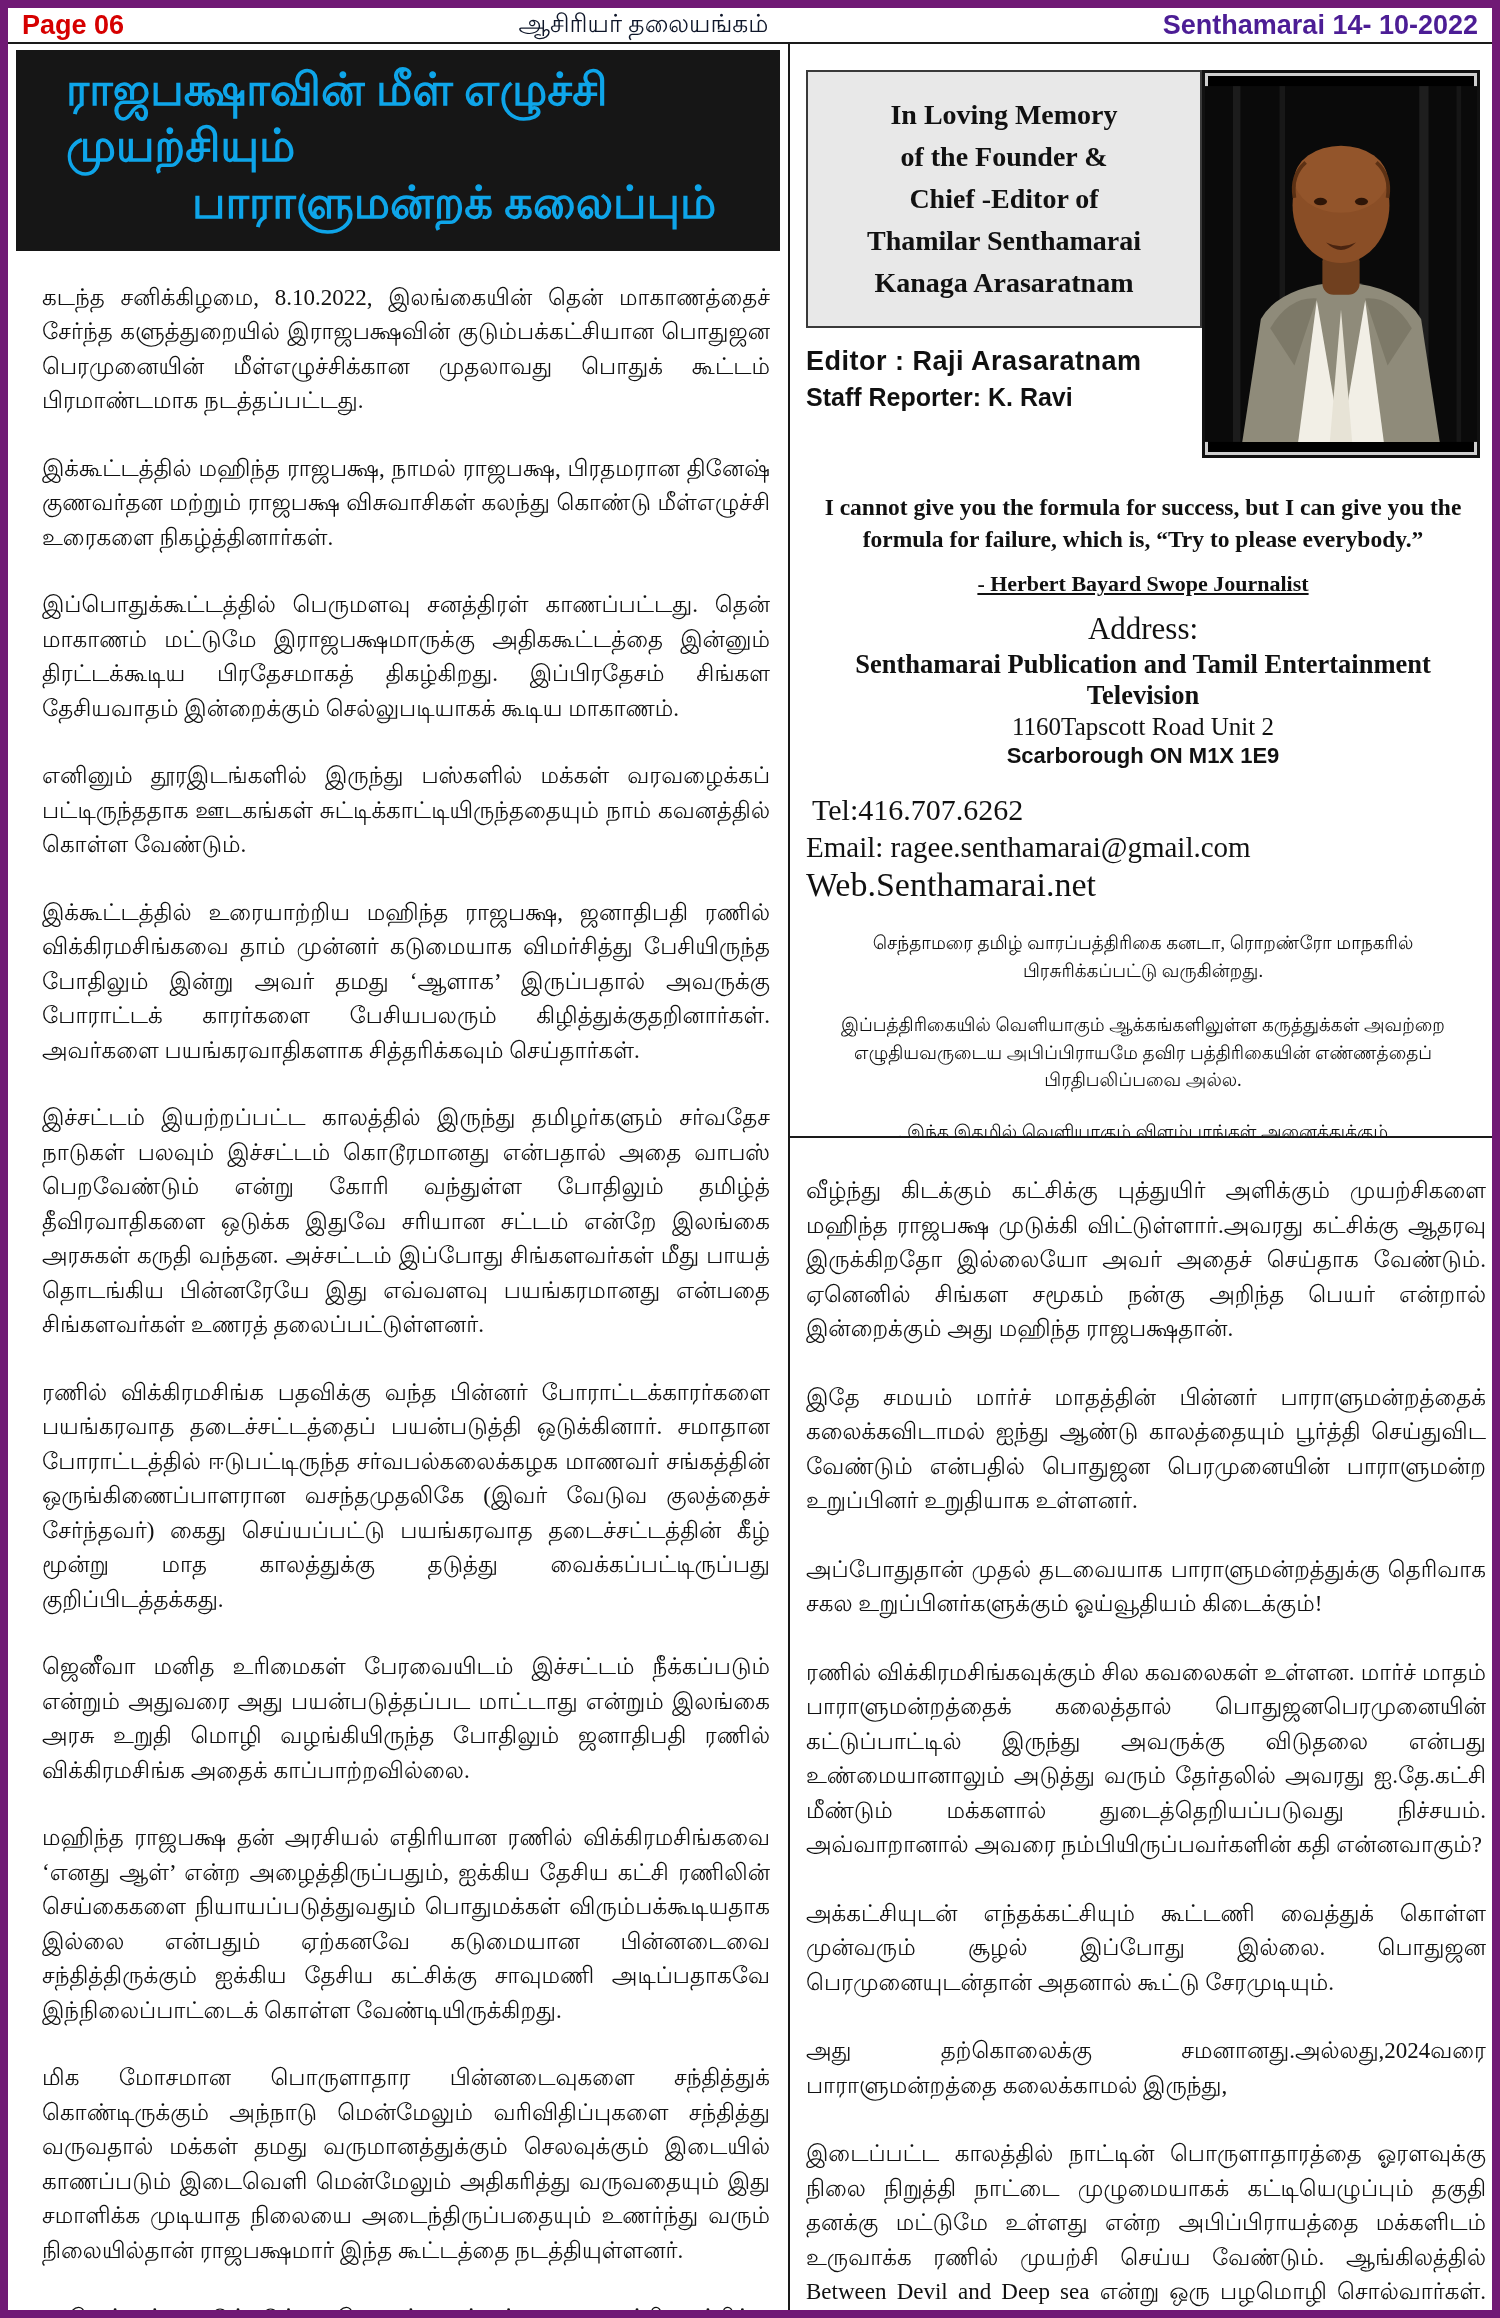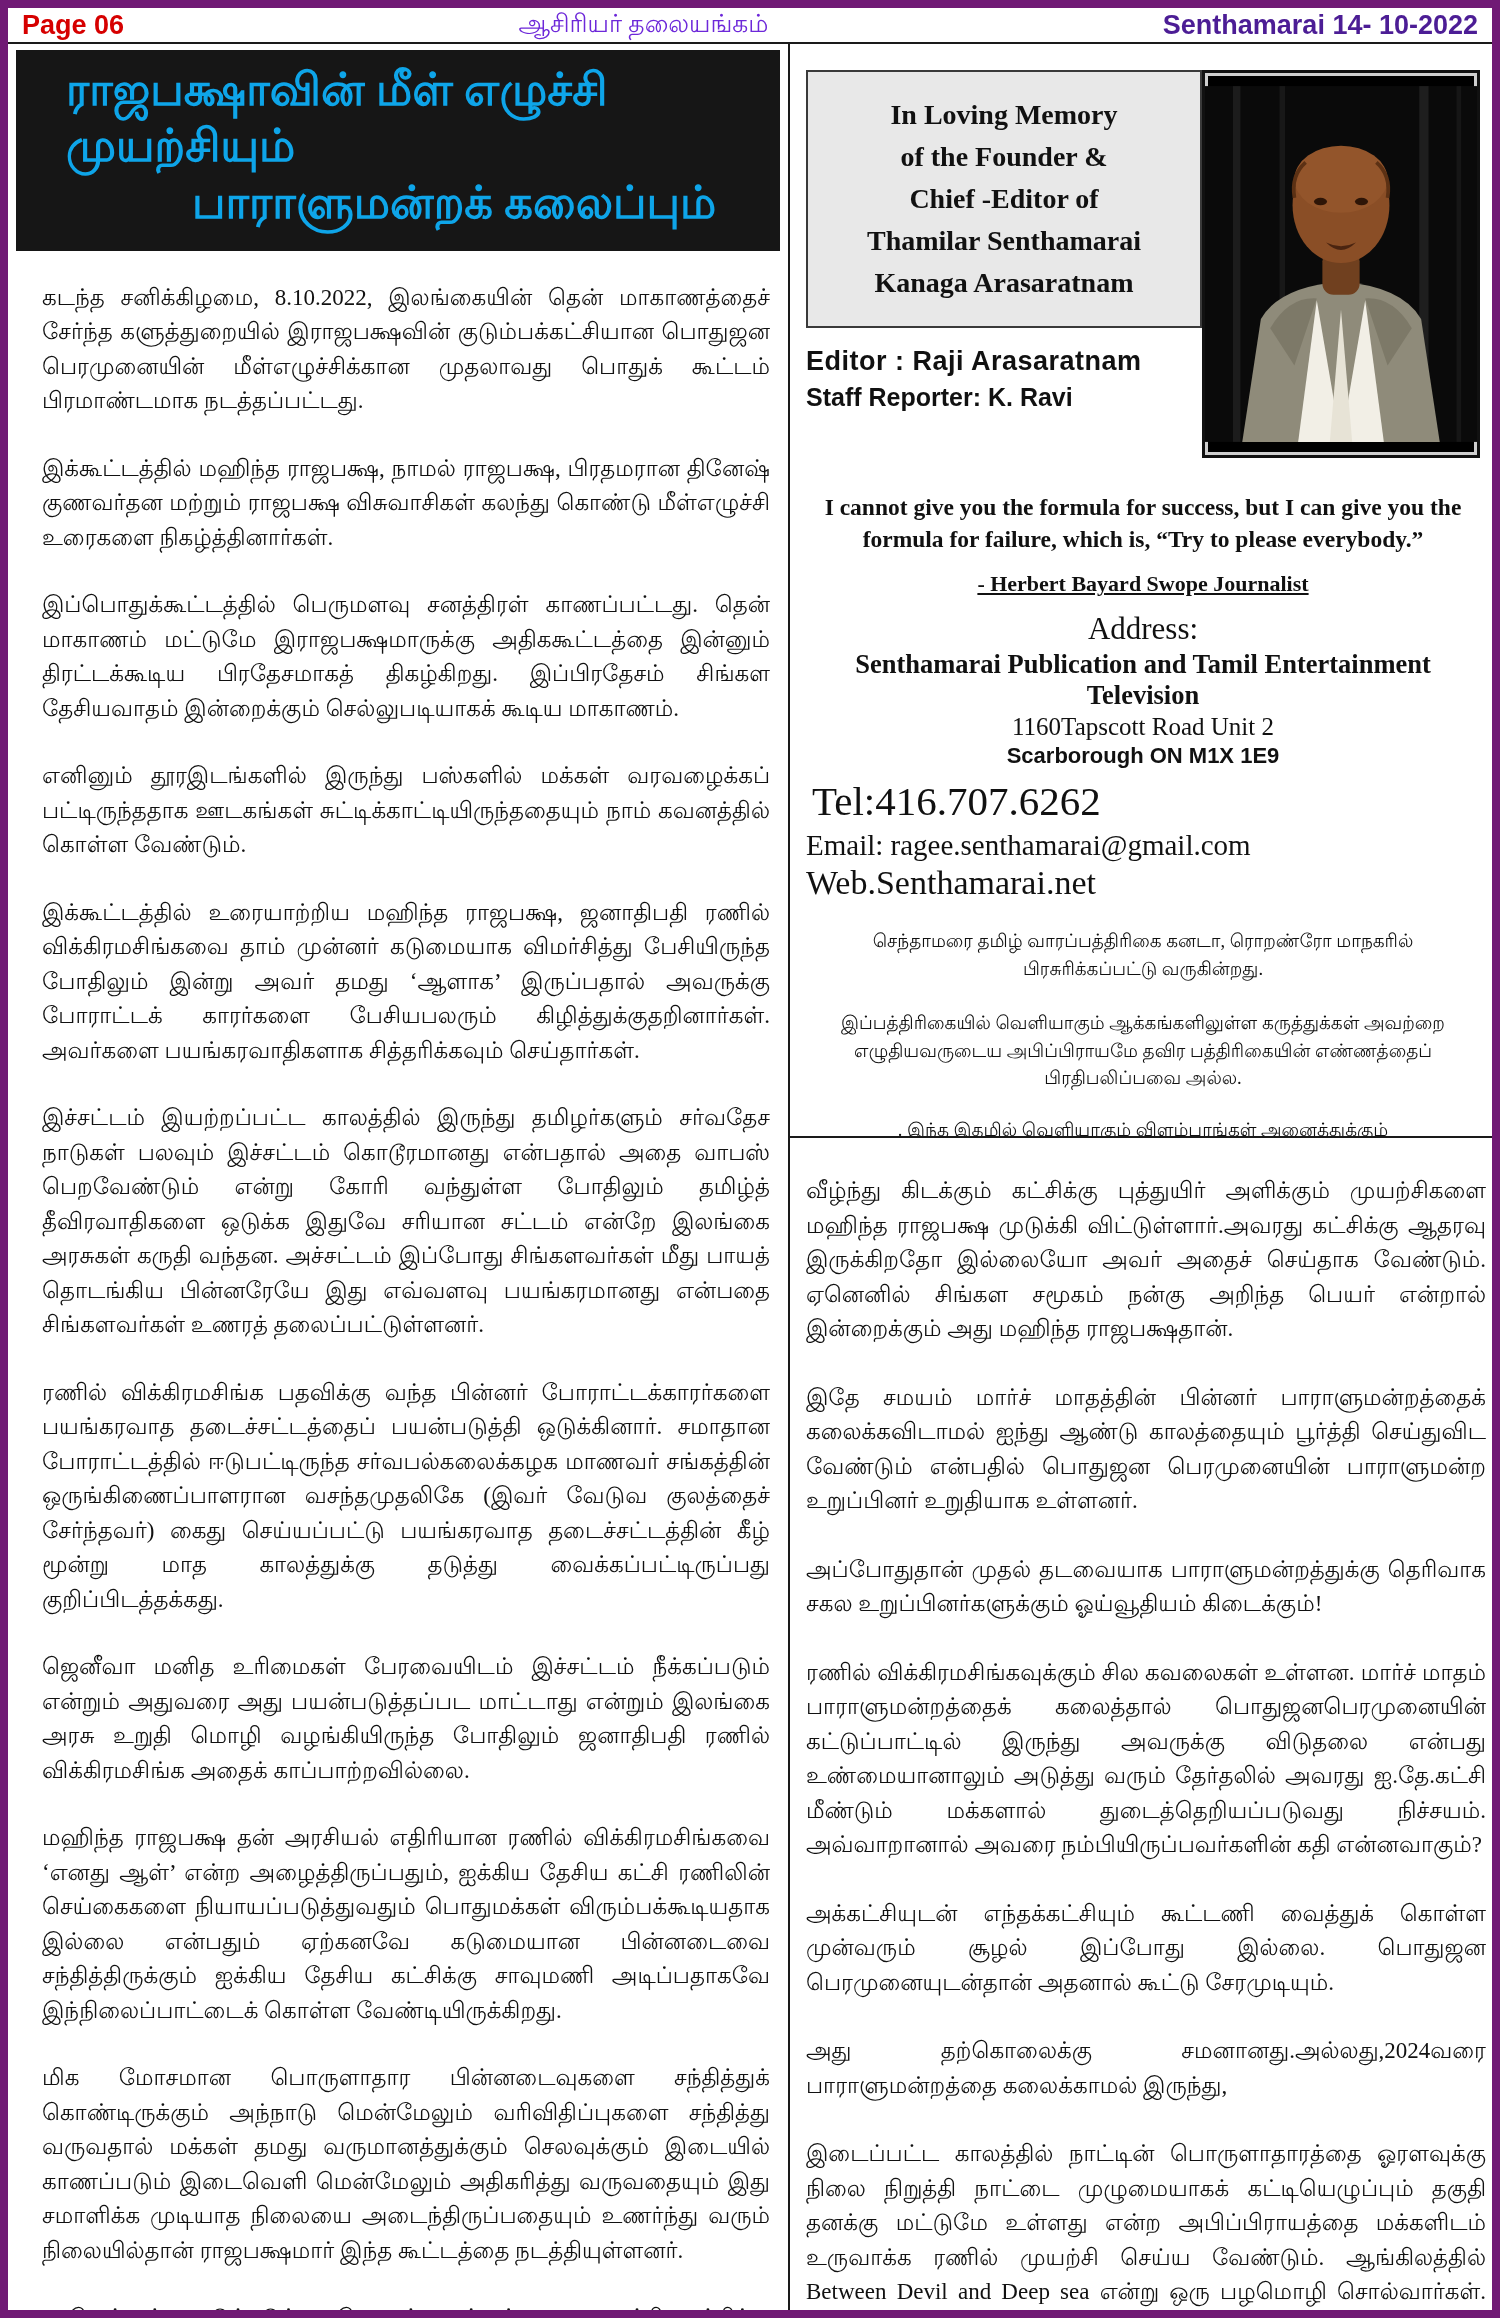--- a/index.html
+++ b/index.html
@@ -7,21 +7,21 @@
     position:relative; width:1500px; height:2318px; margin:0 auto;
     background:#ffffff; border:8px solid #701a75; box-sizing:border-box;
     font-family:"Liberation Serif", serif; color:#111; overflow:hidden;
   }
   
   .masthead-bar {
     height:36px; border-bottom:2px solid #1a1a1a; display:flex; align-items:center;
     padding:0 14px; box-sizing:border-box;
   }
   .masthead-bar .left   { font-family:"Liberation Sans", sans-serif; font-weight:bold; font-size:27px; color:#d60000; }
-  .masthead-bar .center { flex:1; text-align:center; font-size:25px; color:#6d28d9; }
+  .masthead-bar .center { flex:1; text-align:center; font-size:25px; color:#0f172a; }
   .masthead-bar .right  { font-family:"Liberation Sans", sans-serif; font-weight:bold; font-size:27px; color:#4c1d95; }
   
   .cols { display:flex; height:2278px; }
   .col-left {
     width:782px; box-sizing:border-box; border-right:2px solid #1a1a1a;
     padding:6px 8px 0 8px; overflow:hidden;
   }
   .col-right { flex:1; box-sizing:border-box; overflow:hidden; }
   
   .headline-box {
@@ -50,21 +50,21 @@
   .photo-frame svg { display:block; width:100%; height:100%; }
   .editor-lines { margin-top:18px; font-family:"Liberation Sans", sans-serif; }
   .editor-lines .ed  { font-size:27px; font-weight:bold; letter-spacing:0.5px; }
   .editor-lines .rep { font-size:25px; font-weight:bold; margin-top:6px; }
   .quote { margin-top:34px; text-align:center; font-weight:bold; font-size:23.5px; line-height:1.35; padding:0 4px; }
   .quote-attr { margin-top:16px; text-align:center; font-weight:bold; font-size:22px; text-decoration:underline; }
   .addr-head { margin-top:14px; text-align:center; font-size:31px; }
   .addr-1 { text-align:center; font-size:26.5px; font-weight:600; margin-top:2px; }
   .addr-2 { text-align:center; font-size:25px; margin-top:2px; }
   .addr-3 { text-align:center; font-family:"Liberation Sans", sans-serif; font-size:22px; font-weight:bold; margin-top:2px; }
-  .tel  { font-size:41px; margin-top:8px; padding-left:6px; }
+  .tel  { font-size:30px; margin-top:24px; padding-left:6px; }
   .mail { font-size:29px; margin-top:4px; }
   .web  { font-size:34px; margin-top:2px; }
   .tamil-note { text-align:center; font-size:18.5px; line-height:1.5; margin-top:26px; padding:0 8px; }
   .tamil-note.tight { margin-top:24px; }
   
   .cont-text { padding:36px 6px 0 16px; }
   .cont-text p {
     font-size:23px; line-height:1.5; text-align:justify; margin:0 0 34px 0;
   }
 </style>

